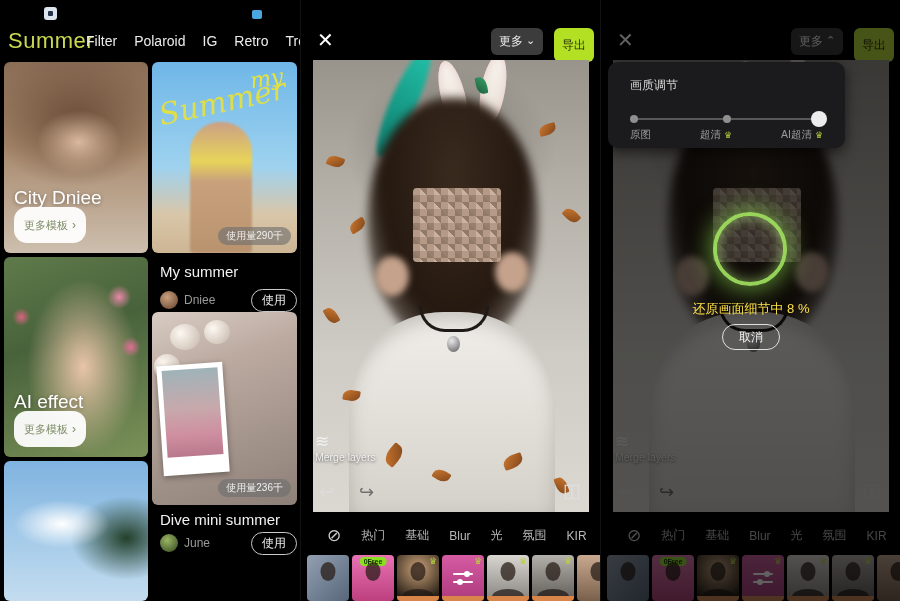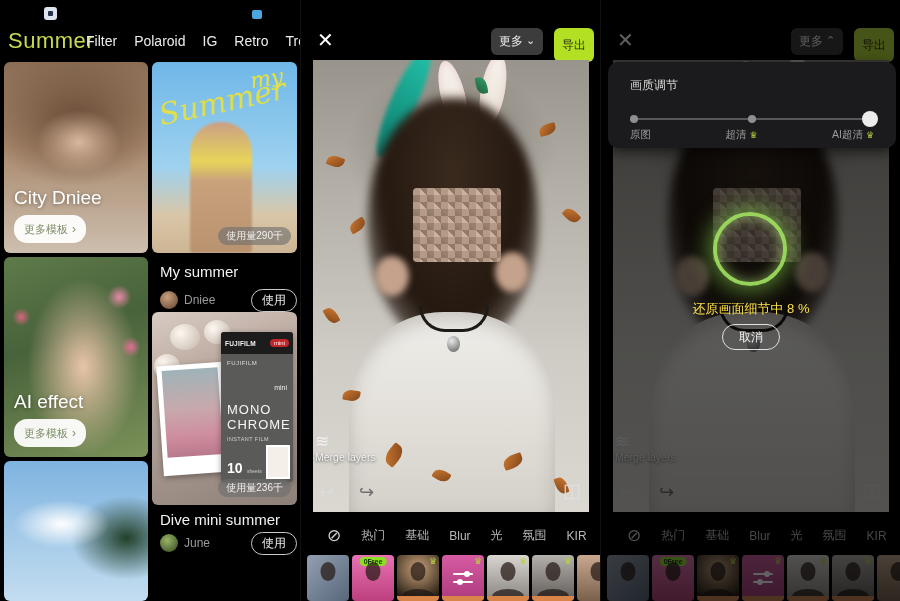--- a/index.html
+++ b/index.html
@@ -33,21 +33,21 @@
       radial-gradient(circle 10px at 88% 45%, #e06e94 0%, rgba(224,110,148,0) 100%),
       radial-gradient(circle 9px at 12% 30%, #d8647f 0%, rgba(216,100,127,0) 100%),
       radial-gradient(ellipse 70px 110px at 55% 55%, #e8c4a8 0%, rgba(232,196,168,0) 80%),
       linear-gradient(160deg,#5f7a4a 0%, #48623b 40%, #7c9259 100%); }
   .card-palm { left:4px; top:461px; width:144px; height:140px;
     background:
       radial-gradient(ellipse 60px 30px at 40% 45%, #ffffff 0%, rgba(255,255,255,0) 80%),
       radial-gradient(ellipse 80px 60px at 85% 55%, #23402a 0%, rgba(35,64,42,0) 70%),
       linear-gradient(180deg,#7fb3e0 0%, #a8cdea 60%, #c4dcef 100%); }
   .card-img-title { position:absolute; left:10px; bottom:44px; color:#fff; font-size:19px; font-weight:400; text-shadow:0 1px 4px rgba(0,0,0,.4); }
-  .more-templates { position:absolute; left:10px; bottom:10px; height:28px; padding:0 10px; display:flex; align-items:center; gap:4px;
+  .more-templates { position:absolute; left:10px; bottom:10px; height:36px; padding:0 10px; display:flex; align-items:center; gap:4px;
     background:rgba(255,255,255,.94); border:none; border-radius:13px; color:#7d8d68; font-size:11px; cursor:pointer; }
   .more-templates .chev { font-size:12px; }
 
   .card-mysummer { left:152px; top:62px; width:145px; height:191px;
     background:linear-gradient(180deg,#6fb7e8 0%, #9ed2ef 55%, #d9c6a8 80%, #cdb594 100%); }
   .ms-script-my { position:absolute; right:14px; top:4px; color:#e9e23a; font-family:"DejaVu Serif",serif; font-style:italic; font-size:22px; transform:rotate(-8deg); }
   .ms-script-summer { position:absolute; left:6px; top:22px; color:#e9e23a; font-family:"DejaVu Serif",serif; font-style:italic; font-size:30px; transform:rotate(-12deg); opacity:.9; }
   .ms-person { position:absolute; left:38px; top:60px; width:62px; height:131px; border-radius:30px 30px 4px 4px;
     background:linear-gradient(180deg,#caa085 0%, #e8d45a 30%, #c9a27c 45%, #b9936f 100%); filter:blur(1px); }
   .usage-badge { position:absolute; right:6px; bottom:8px; padding:2px 8px; background:rgba(110,110,110,.62); border-radius:10px; color:#f0f0f0; font-size:10px; }
@@ -151,21 +151,21 @@
   .crown-badge { position:absolute; top:1px; right:2px; color:#b7d23c; font-size:9px; }
   .label-bar { position:absolute; left:0; right:0; bottom:0; height:5px; background:#d9854a; }
   .sliders-icon { position:absolute; left:50%; top:50%; width:20px; height:14px; transform:translate(-50%,-50%); }
   .sliders-icon::before, .sliders-icon::after { content:""; position:absolute; left:0; right:0; height:2px; background:#fff; border-radius:2px; }
   .sliders-icon::before { top:2px; } .sliders-icon::after { bottom:2px; }
   .sliders-icon .k1 { position:absolute; width:6px; height:6px; background:#fff; border-radius:50%; top:0; left:11px; }
   .sliders-icon .k2 { position:absolute; width:6px; height:6px; background:#fff; border-radius:50%; bottom:0; left:4px; }
 
   
   .dim-wrap { position:absolute; inset:0; filter:brightness(0.38) saturate(0.85); }
-  .quality-panel { position:absolute; left:7px; top:62px; width:288px; height:86px; background:#1b1b1d; border-radius:10px; box-shadow:0 4px 14px rgba(0,0,0,.6); }
+  .quality-panel { position:absolute; left:7px; top:62px; width:237px; height:86px; background:#1b1b1d; border-radius:10px; box-shadow:0 4px 14px rgba(0,0,0,.6); }
   .qp-title { position:absolute; left:22px; top:15px; color:#d6d6d6; font-size:12px; }
   .qp-slider { position:absolute; left:22px; right:22px; top:50px; height:14px; }
   .qp-track { position:absolute; left:0; right:0; top:6px; height:2px; background:#585858; border-radius:1px; }
   .qp-dot { position:absolute; top:3px; width:8px; height:8px; border-radius:50%; background:#8f8f8f; }
   .qp-dot.d1 { left:0; } .qp-dot.d2 { left:50%; transform:translateX(-50%); }
   .qp-handle { position:absolute; right:-4px; top:-1px; width:16px; height:16px; border-radius:50%; background:#ececec; cursor:grab; }
   .qp-labels { position:absolute; left:22px; right:22px; top:66px; display:flex; justify-content:space-between; }
   .qp-label { color:#9a9a9a; font-size:10.5px; display:flex; gap:3px; align-items:center; }
   .qp-crown { color:#aecb3a; font-size:9px; }
 
@@ -222,36 +222,20 @@
         <span class="chev">›</span>
       </button>
     </div>
 
     <div class="card card-polaroid">
       <span class="shell shell1"></span>
       <span class="shell shell2"></span>
       <span class="shell shell3"></span>
       <div class="pol-photo">
         <div class="pol-photo-inner"></div>
-      </div>
-      <div class="film-box">
-        <div class="film-top">
-          <span class="film-brand">FUJIFILM</span>
-          <span class="film-mini">mini</span>
-        </div>
-        <span class="film-brand2">FUJIFILM</span>
-        <span class="film-mini2">mini</span>
-        <div class="film-mono">
-          <span>MONO</span><br>
-          <span>CHROME</span>
-        </div>
-        <span class="film-sub">INSTANT FILM</span>
-        <span class="film-count">10</span>
-        <span class="film-sheets">sheets</span>
-        <span class="film-minipic"></span>
       </div>
       <span class="usage-badge">使用量236千</span>
     </div>
     <div class="list-title t-dive">Dive mini summer</div>
     <div class="author-row r-dive">
       <span class="avatar av-june"></span>
       <span class="author-name">June</span>
       <button class="use-btn">使用</button>
     </div>
 

